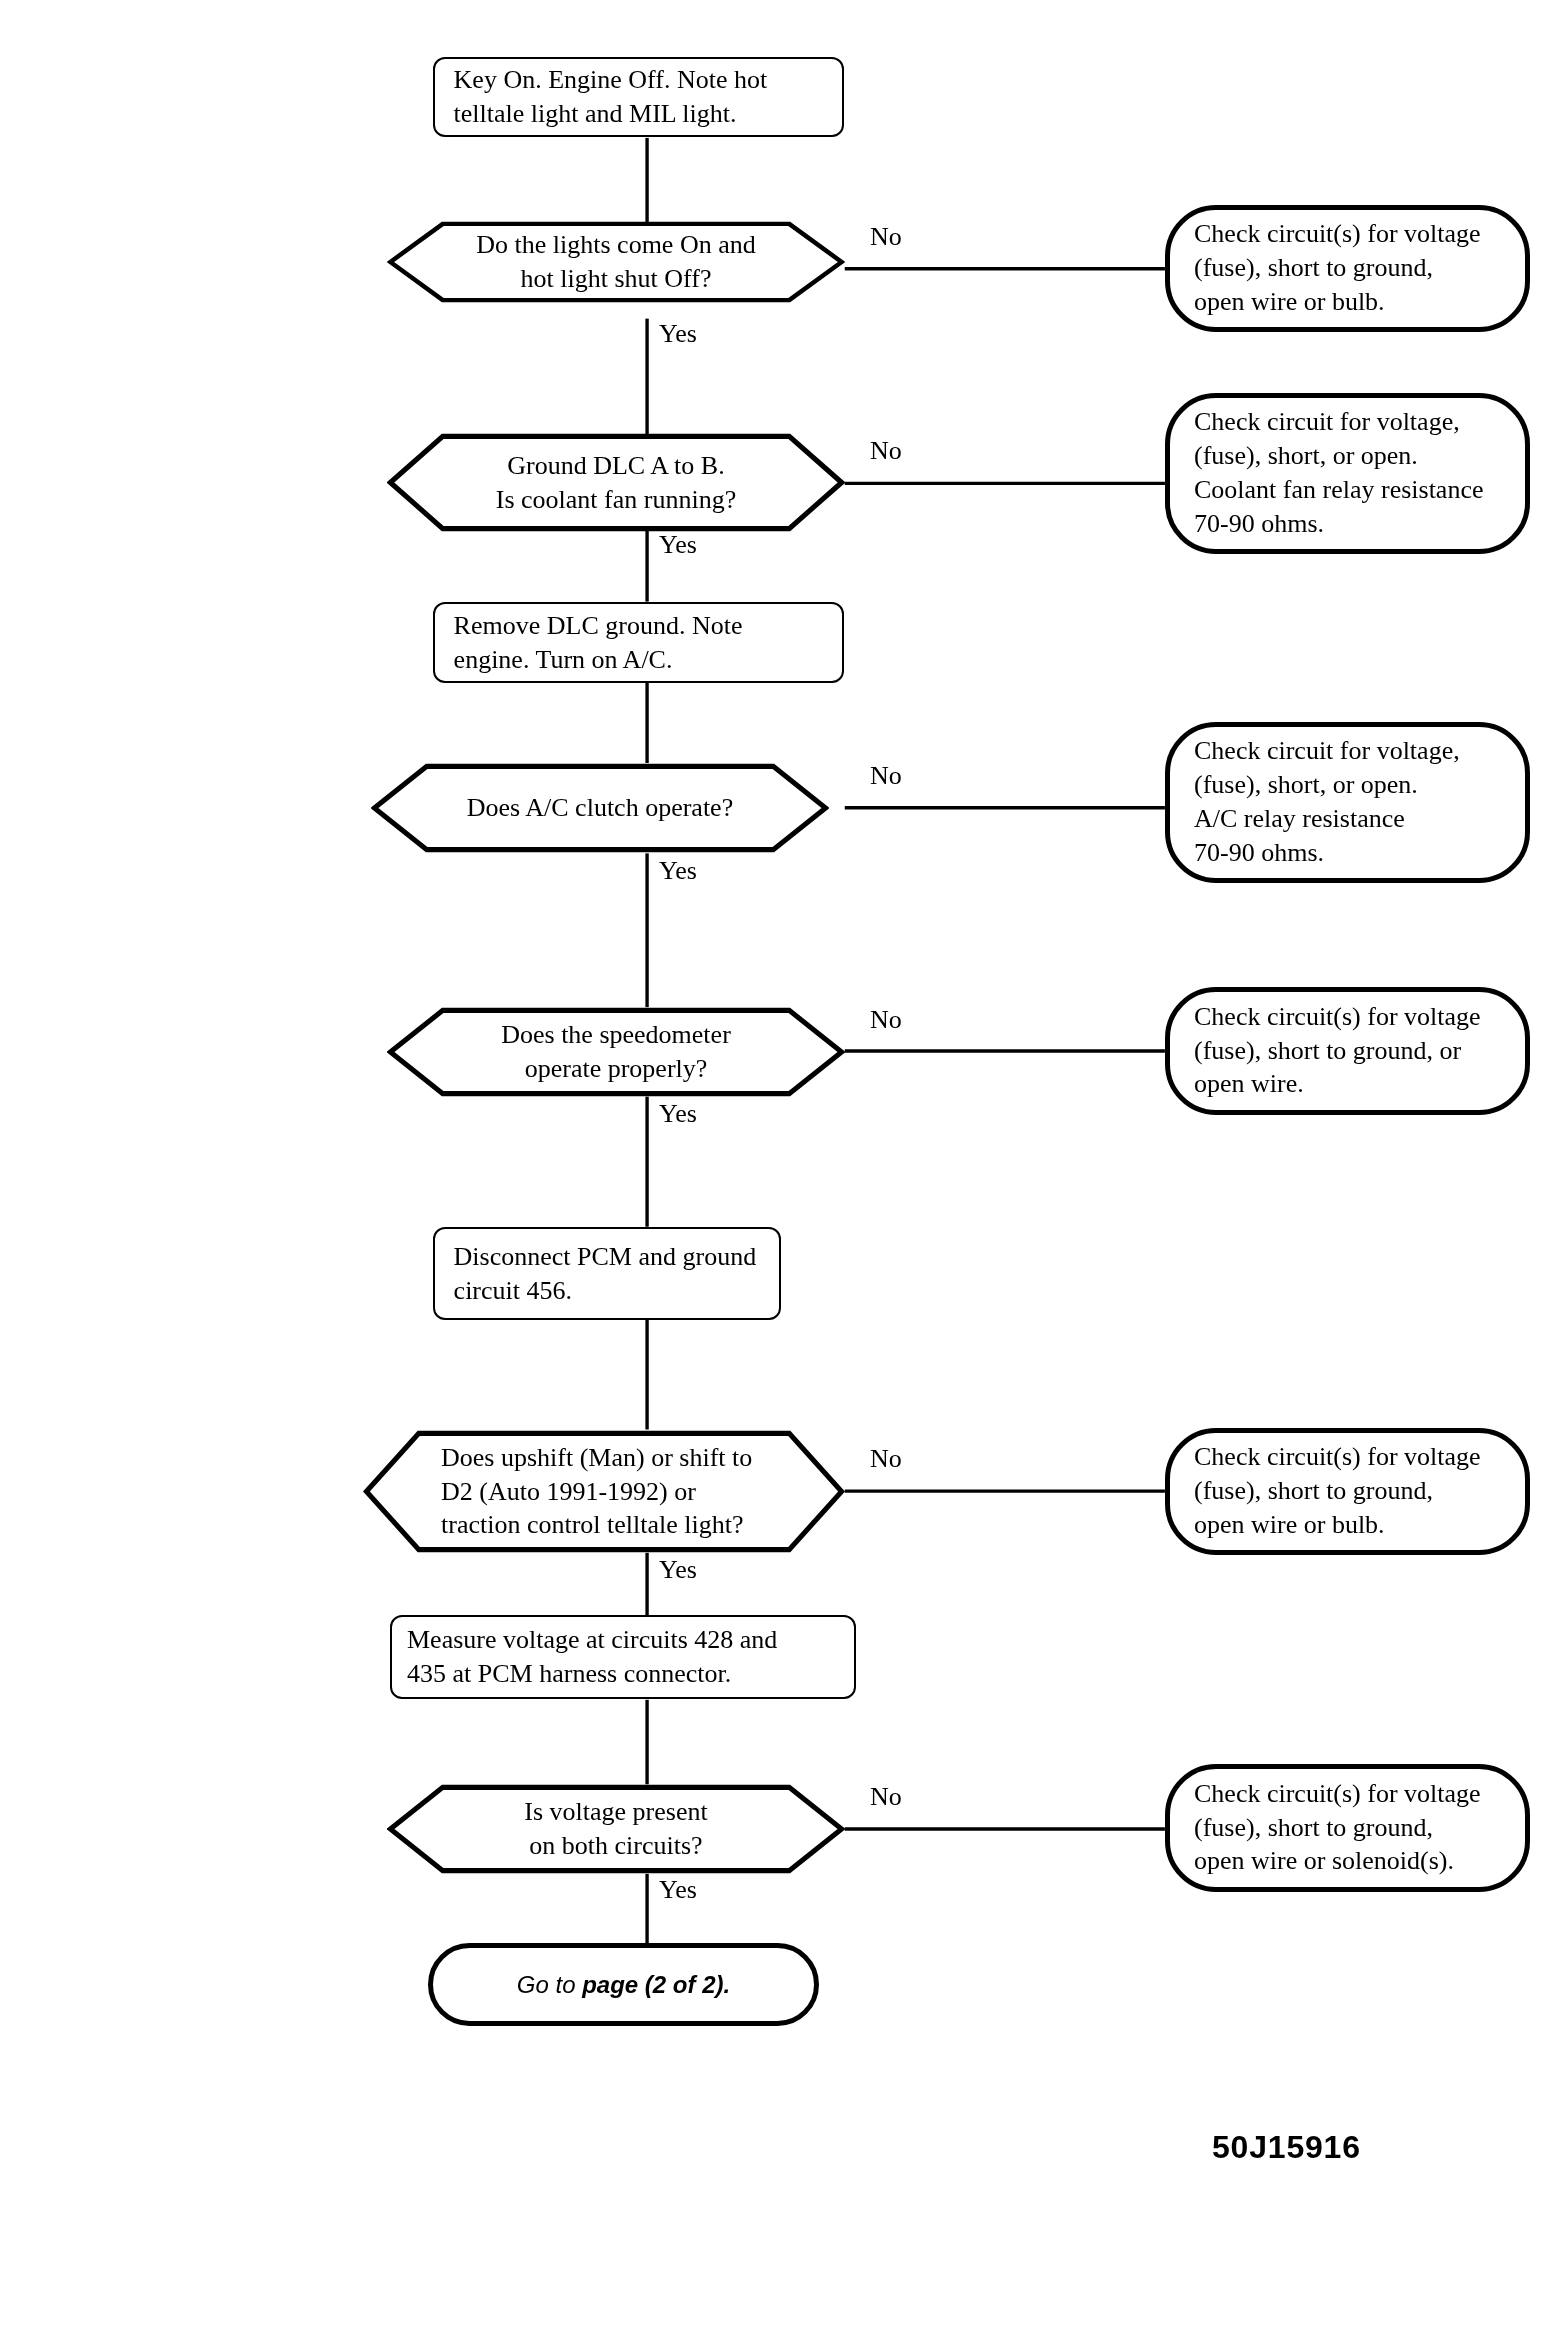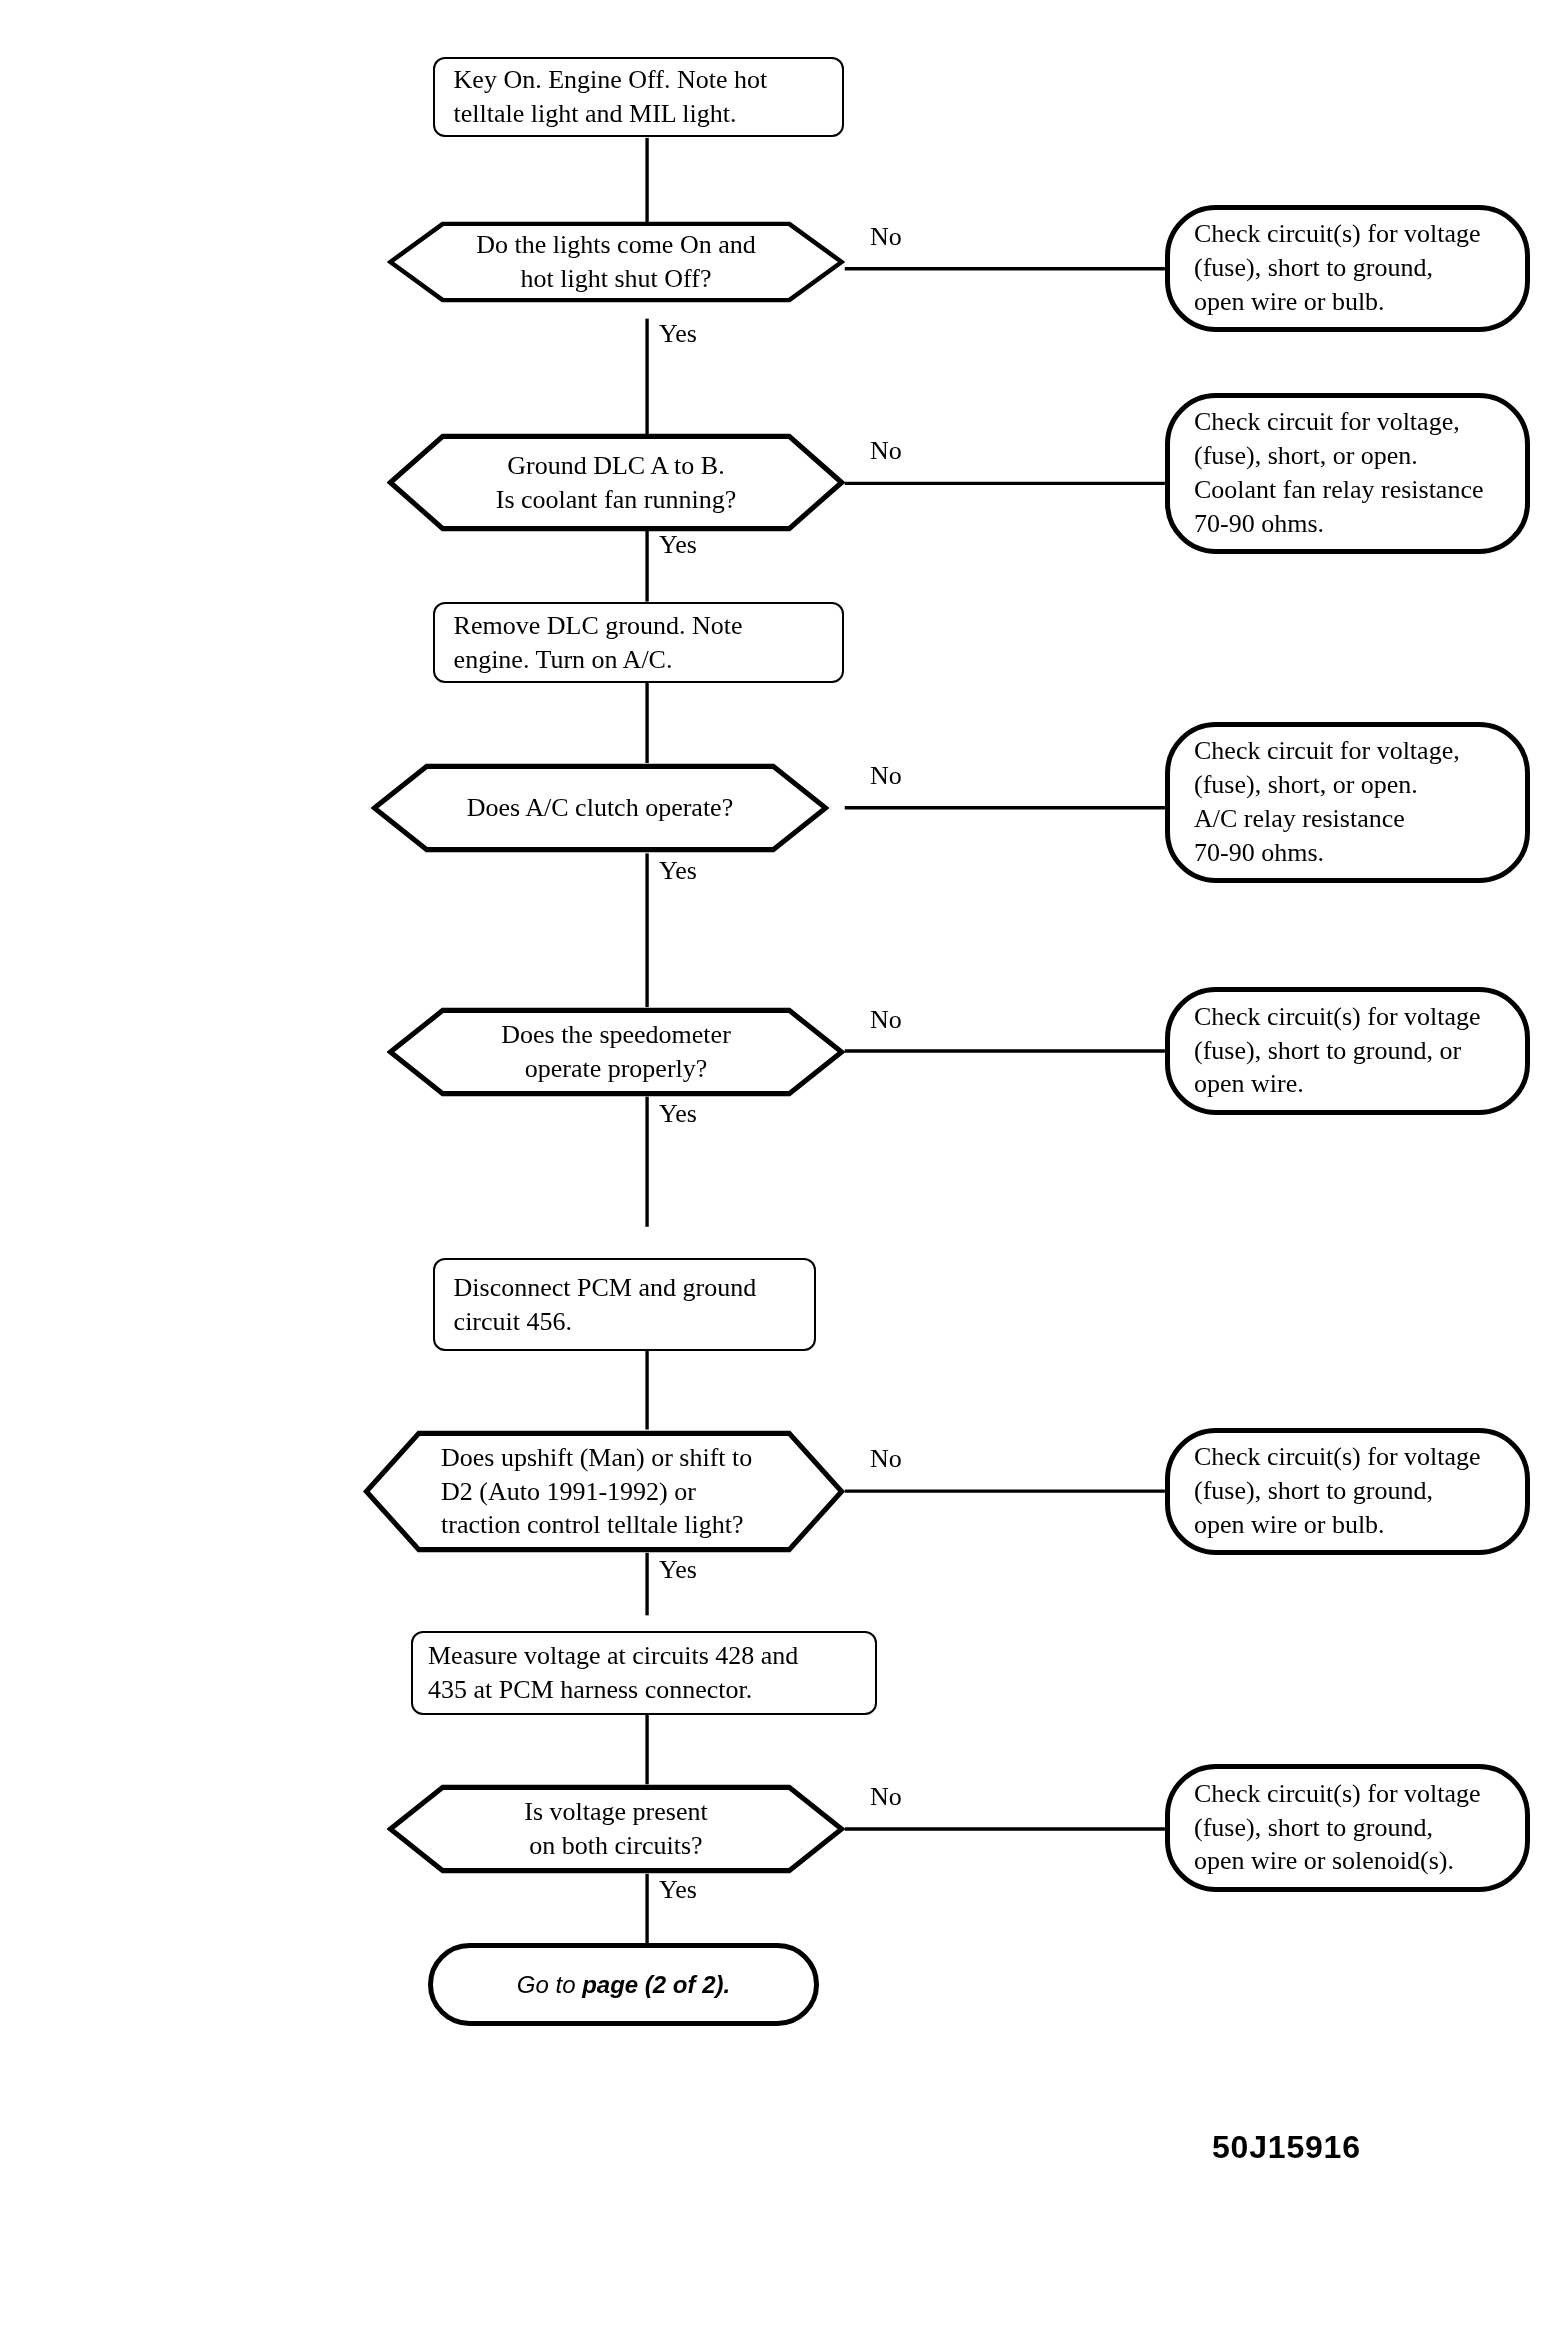--- a/index.html
+++ b/index.html
@@ -205,21 +205,21 @@
   </div>
   <span class="branch-label" style="left:870px; top:1007px;">No</span>
   <span class="branch-label" style="left:659px; top:1101px;">Yes</span>
 
   <div class="node pill" style="left:1165px; top:987px; width:365px; height:128px;">
     <span class="txt">Check circuit(s) for voltage
 (fuse), short to ground, or
 open wire.</span>
   </div>
 
-  <div class="node proc" style="left:433px; top:1227px; width:383px; height:93px;margin-top:31px;">
+  <div class="node proc" style="left:433px; top:1227px; width:348px; height:93px;">
     <span class="txt">Disconnect PCM and ground
 circuit 456.</span>
   </div>
 
   <div class="node decision lefttext" style="left:363px; top:1430px; width:482px; height:123px;">
     <svg viewBox="0 0 570 146" preserveAspectRatio="none">
       <polygon points="4,73 66,4 504,4 566,73 504,142 66,142" fill="#fff" stroke="#000" stroke-width="6"></polygon>
     </svg>
     <span class="txt">Does upshift (Man) or shift to
 D2 (Auto 1991-1992) or
@@ -227,21 +227,21 @@
   </div>
   <span class="branch-label" style="left:870px; top:1446px;">No</span>
   <span class="branch-label" style="left:659px; top:1557px;">Yes</span>
 
   <div class="node pill" style="left:1165px; top:1428px; width:365px; height:127px;">
     <span class="txt">Check circuit(s) for voltage
 (fuse), short to ground,
 open wire or bulb.</span>
   </div>
 
-  <div class="node proc" style="left:411px; top:1615px; width:466px; height:84px; padding-left:15px;margin-top:16px;">
+  <div class="node proc" style="left:390px; top:1615px; width:466px; height:84px; padding-left:15px;">
     <span class="txt">Measure voltage at circuits 428 and
 435 at PCM harness connector.</span>
   </div>
 
   <div class="node decision" style="left:387px; top:1784px; width:458px; height:90px;">
     <svg viewBox="0 0 542 107" preserveAspectRatio="none">
       <polygon points="4,53.5 66,4 476,4 538,53.5 476,103 66,103" fill="#fff" stroke="#000" stroke-width="6"></polygon>
     </svg>
     <span class="txt">Is voltage present
 on both circuits?</span>

